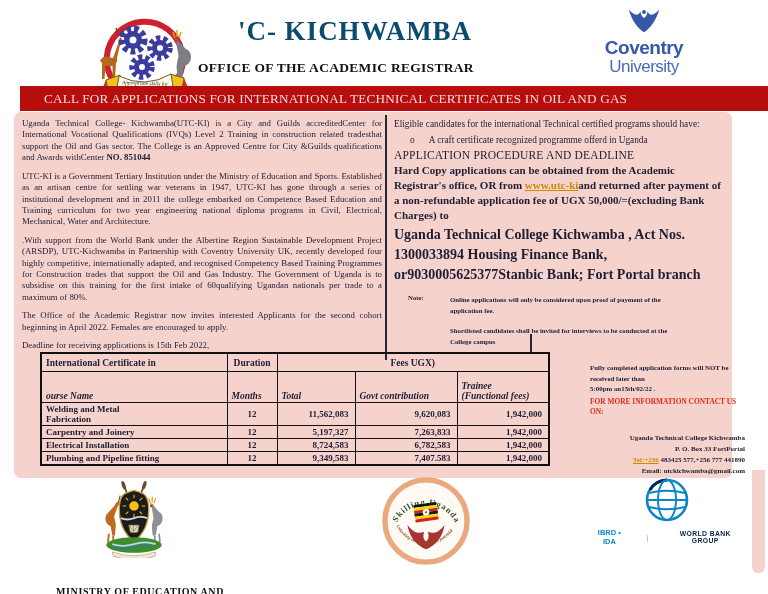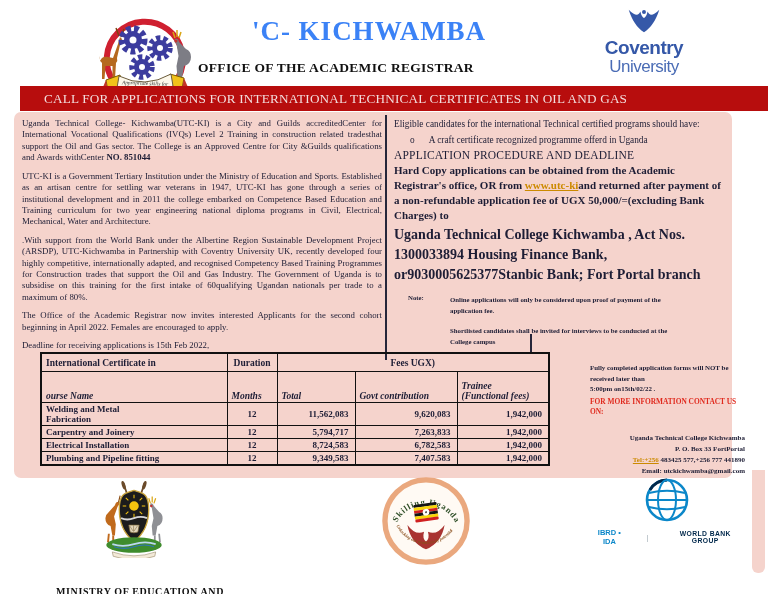--- a/index.html
+++ b/index.html
@@ -1,21 +1,21 @@
 <!DOCTYPE html>
 <html><head>
 <meta charset="utf-8">
 <style>
   html,body{margin:0;padding:0;background:#e9e9e9;}
   .page{position:relative;width:768px;height:594px;background:#fff;overflow:hidden;
         font-family:"Liberation Serif",serif;color:#1d1d35;}
   .abs{position:absolute;}
 
   
-  .doc-title{left:204px;top:16px;width:330px;text-align:center;font-size:27px;font-weight:bold;letter-spacing:1px;color:#3b82f6;}
+  .doc-title{left:190px;top:16px;width:330px;text-align:center;font-size:27px;font-weight:bold;letter-spacing:1px;color:#0c4a6e;}
   .doc-subtitle{left:198px;top:60px;font-size:13.5px;font-weight:bold;letter-spacing:.3px;color:#111;}
   .coventry{left:588px;top:8px;width:112px;text-align:center;font-family:"Liberation Sans",sans-serif;line-height:1;}
   .coventry .c1{font-size:19px;font-weight:bold;color:#3558a8;letter-spacing:-.5px;}
   .coventry .c2{font-size:17px;color:#4a6cb5;letter-spacing:-.5px;margin-top:1px;}
 
   
   .banner{left:20px;top:86px;width:748px;height:25px;background:#b70d0d;display:flex;align-items:center;}
   .banner span{color:#f2dddd;font-size:13.2px;padding-left:24px;letter-spacing:.2px;white-space:nowrap;}
 
   
@@ -194,21 +194,21 @@
         <td class="course">Welding and Metal
 Fabrication</td>
         <td class="mon">12</td>
         <td class="num">11,562,083</td>
         <td class="num">9,620,083</td>
         <td class="num">1,942,000</td>
       </tr>
       <tr>
         <td class="course">Carpentry and Joinery</td>
         <td class="mon">12</td>
-        <td class="num">5,794,717</td>
+        <td class="num">5,197,327</td>
         <td class="num">7,263,833</td>
         <td class="num">1,942,000</td>
       </tr>
       <tr>
         <td class="course">Electrical Installation</td>
         <td class="mon">12</td>
         <td class="num">8,724,583</td>
         <td class="num">6,782,583</td>
         <td class="num">1,942,000</td>
       </tr>

